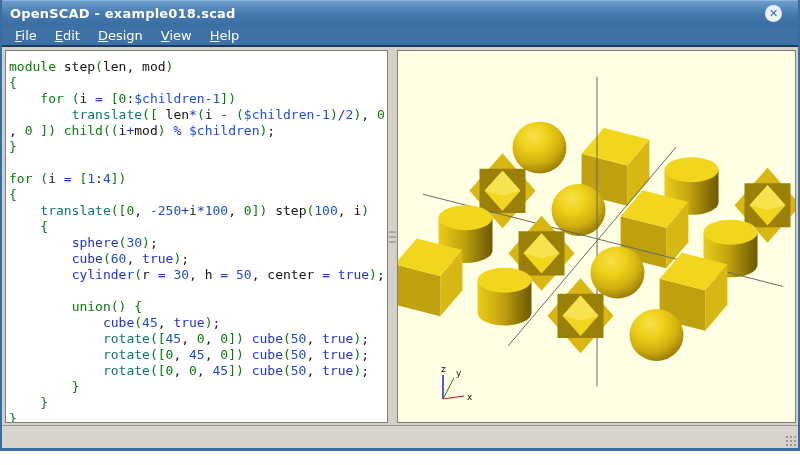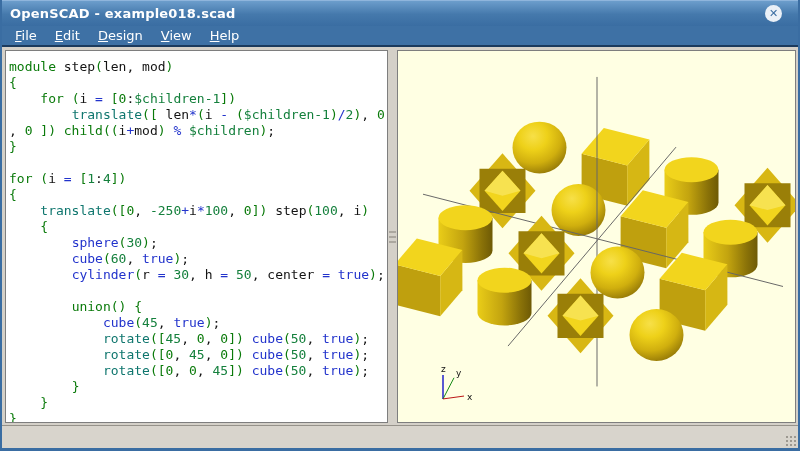--- a/index.html
+++ b/index.html
@@ -13,21 +13,21 @@
     color:#3A6DA2;font-size:11px;font-weight:bold;display:flex;align-items:center;justify-content:center;line-height:1;cursor:default;}
   .menubar{flex:0 0 19px;height:19px;background:#3E71A5;border-bottom:2px solid #1B3A5D;
     display:flex;align-items:center;padding-left:13px;gap:18px;color:#fff;font-size:13px;}
   .mi{cursor:default;}
   .mi u{text-decoration:underline;}
   .content{flex:1;display:flex;padding:3px 2px 2px 3px;min-height:0;background:#D4D0C8;}
   .editor{margin:0;width:383px;flex:0 0 383px;box-sizing:border-box;border:1px solid #7E7E7E;background:#FFFFFF;
     font-family:"DejaVu Sans Mono","Liberation Mono",monospace;font-size:13px;line-height:16px;
     padding:8px 0 16px 3px;overflow:hidden;}
   .ln{white-space:pre;height:16px;}
-  .c-d{color:#141414}.c-g{color:#0A7A0A}.c-b{color:#2233CC}.c-m{color:#0f766e}.c-r{color:#15803d}
+  .c-d{color:#141414}.c-g{color:#0A7A0A}.c-b{color:#2233CC}.c-m{color:#0f766e}.c-r{color:#1d4ed8}
   .splitter{flex:0 0 9px;width:9px;display:flex;align-items:center;justify-content:center;}
   .grip{width:7px;height:2px;background:#ABA79F;box-shadow:0 -5px 0 #ABA79F,0 5px 0 #ABA79F;}
   .view{flex:1;box-sizing:border-box;border:1px solid #7E7E7E;background:#FFFFE3;overflow:hidden;}
   .view svg{display:block;width:100%;height:100%;}
   .statusbar{flex:0 0 22px;height:22px;background:#D8D4CC;border-top:1px solid #96928A;display:flex;
     align-items:center;padding-left:5px;font-size:13px;color:#1A1A1A;position:relative;}
   .grip2{position:absolute;right:2px;bottom:2px;width:11px;height:11px;
     background:radial-gradient(circle at 2px 2px,#9C9890 1px,transparent 1.4px);background-size:4px 4px;}
 </style>
 </head>

